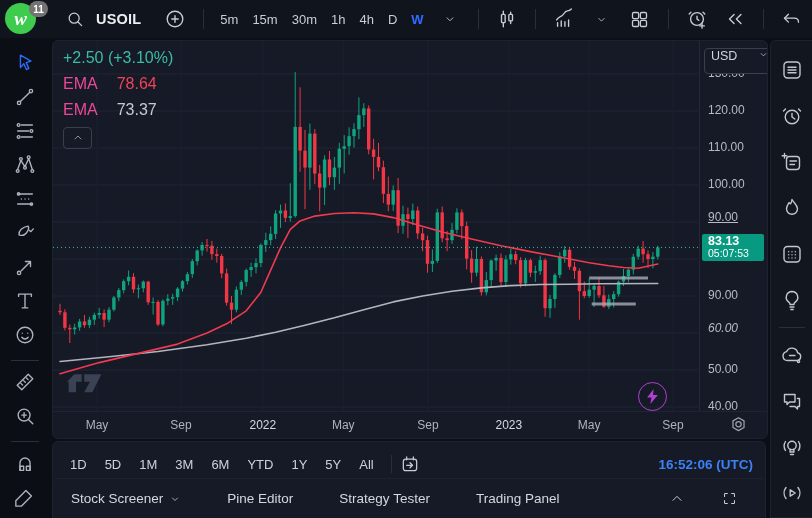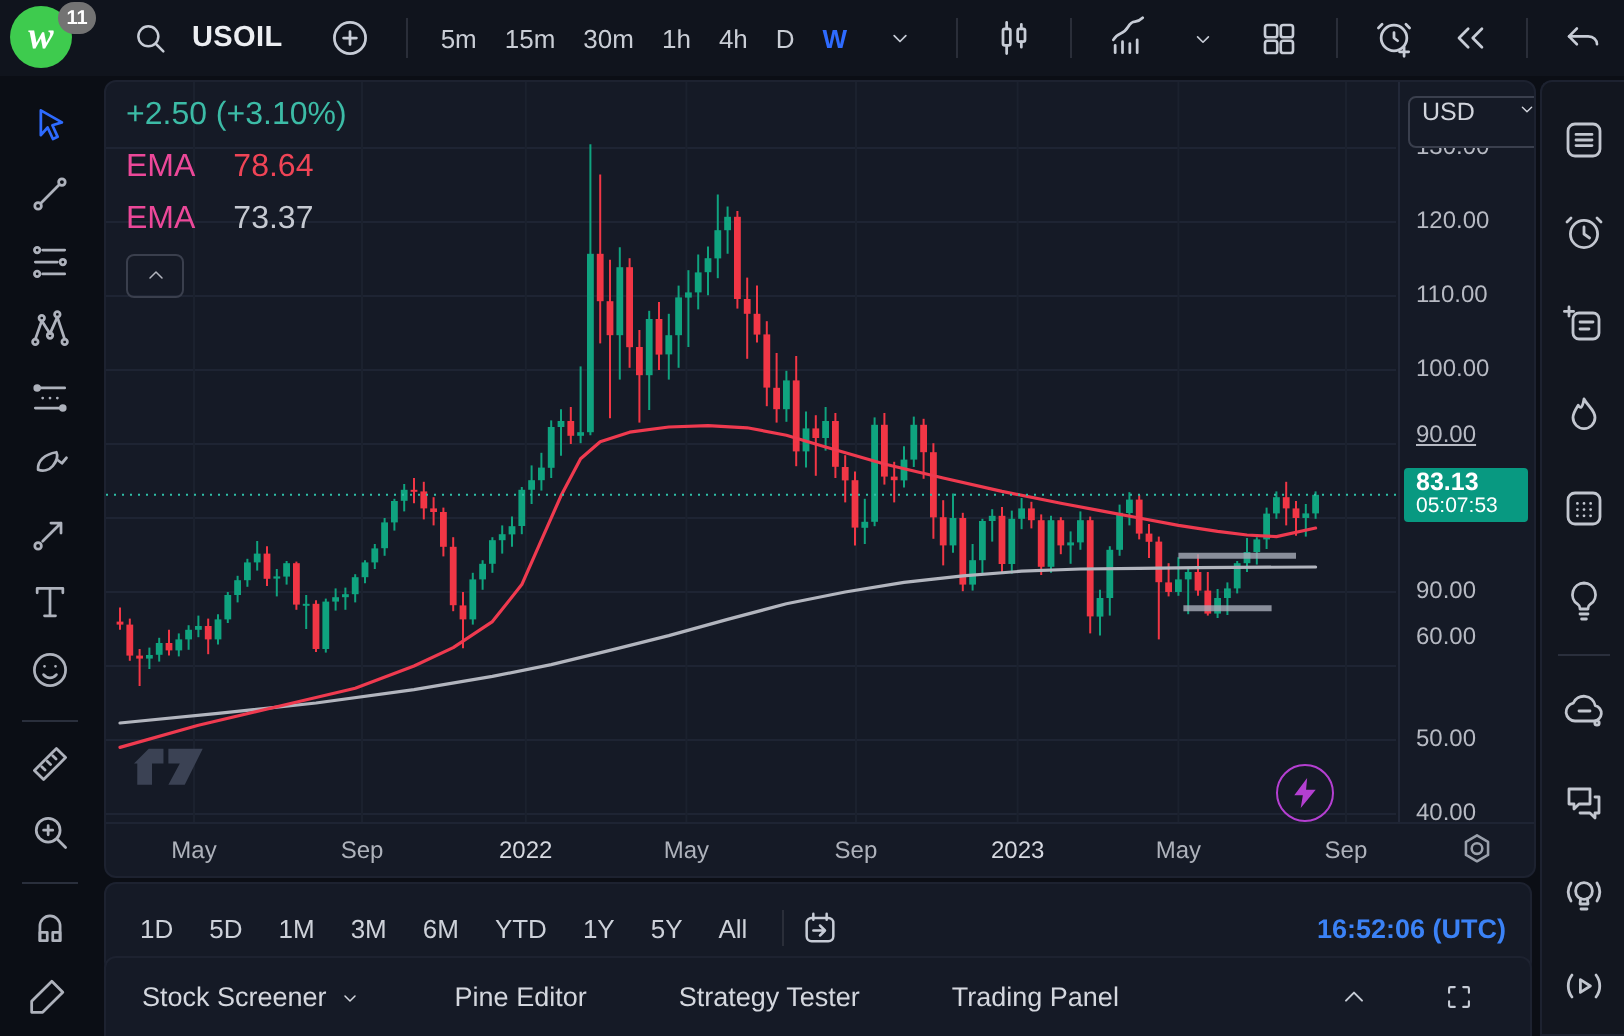--- a/index.html
+++ b/index.html
@@ -622,21 +622,21 @@
   </div>
 
   <div class="axiscol">
     <div id="price-labels">
         <div class="axis-lbl" style="top: 25px;">130.00</div>
         <div class="axis-lbl" style="top: 62px;">120.00</div>
         <div class="axis-lbl" style="top: 99px;">110.00</div>
         <div class="axis-lbl" style="top: 136px;">100.00</div>
         <div class="axis-lbl" style="top: 169px; text-decoration: underline;">90.00</div>
         <div class="axis-lbl" style="top: 247px;">90.00</div>
-        <div class="axis-lbl" style="top: 270px;">60.00</div>
+        <div class="axis-lbl" style="top: 280px; font-style: italic;">60.00</div>
         <div class="axis-lbl" style="top: 321px;">50.00</div>
         <div class="axis-lbl" style="top: 358px;">40.00</div>
       </div>
     <div class="usd-dd">
       <span>USD</span>
       <span>
           <svg class="ic" width="11" height="11" viewBox="0 0 24 24">
             <path d="m7 10 5 5 5-5"></path>
           </svg>
         </span>

